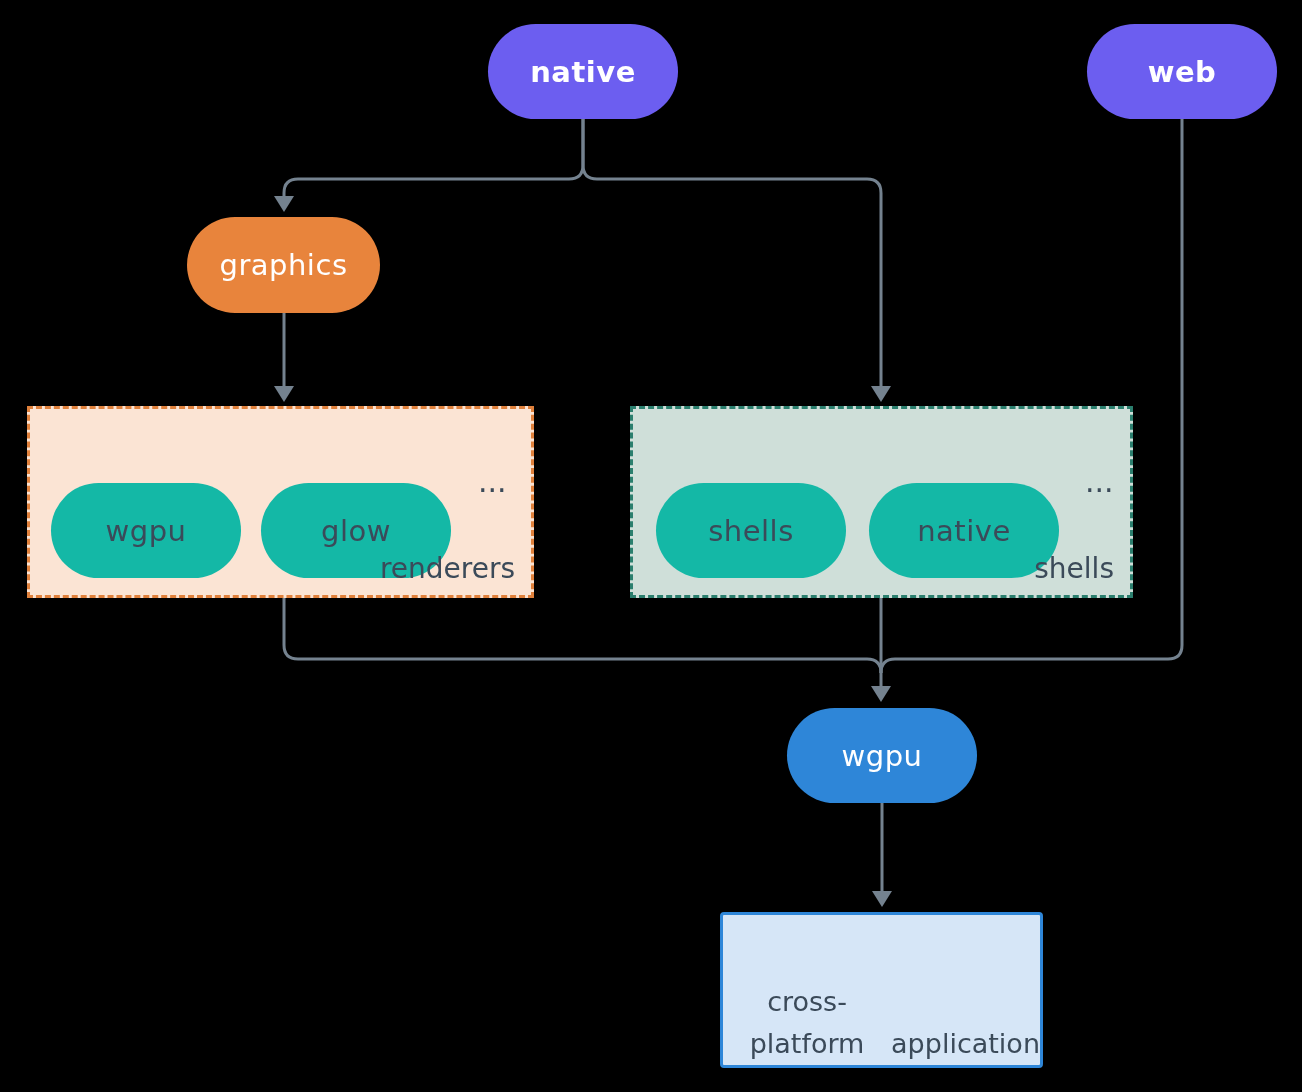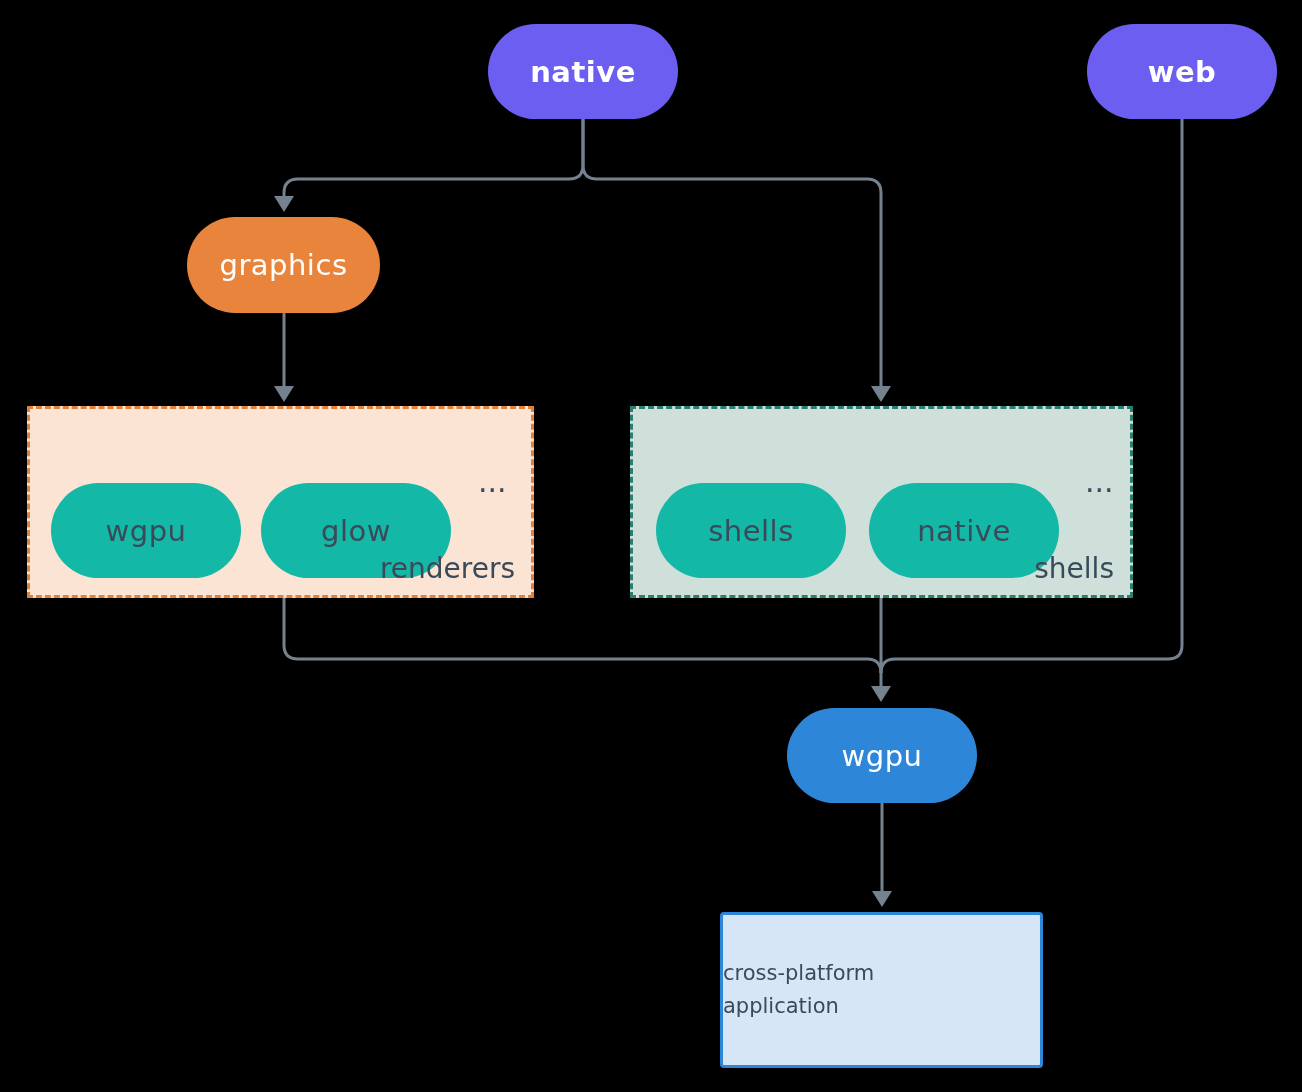--- a/index.html
+++ b/index.html
@@ -71,25 +71,24 @@
     color: #3b4a59;
     font-size: 28px;
   }
   .app-box {
     position: absolute;
     box-sizing: border-box;
     background: #d6e6f7;
     border: 3px solid #2e86d8;
     border-radius: 4px;
     display: flex;
-    flex-direction: column;
-    align-items: flex-start;
+    align-items: flex-end;
     justify-content: center;
     color: #3b4a59;
-    font-size: 21px;
+    font-size: 27px;
     line-height: 1.55;
     text-align: center;
   }
 </style>
 </head>
 <body>
 
 <div class="stage">
 
   <svg class="edges" viewBox="0 0 1302 1092">

